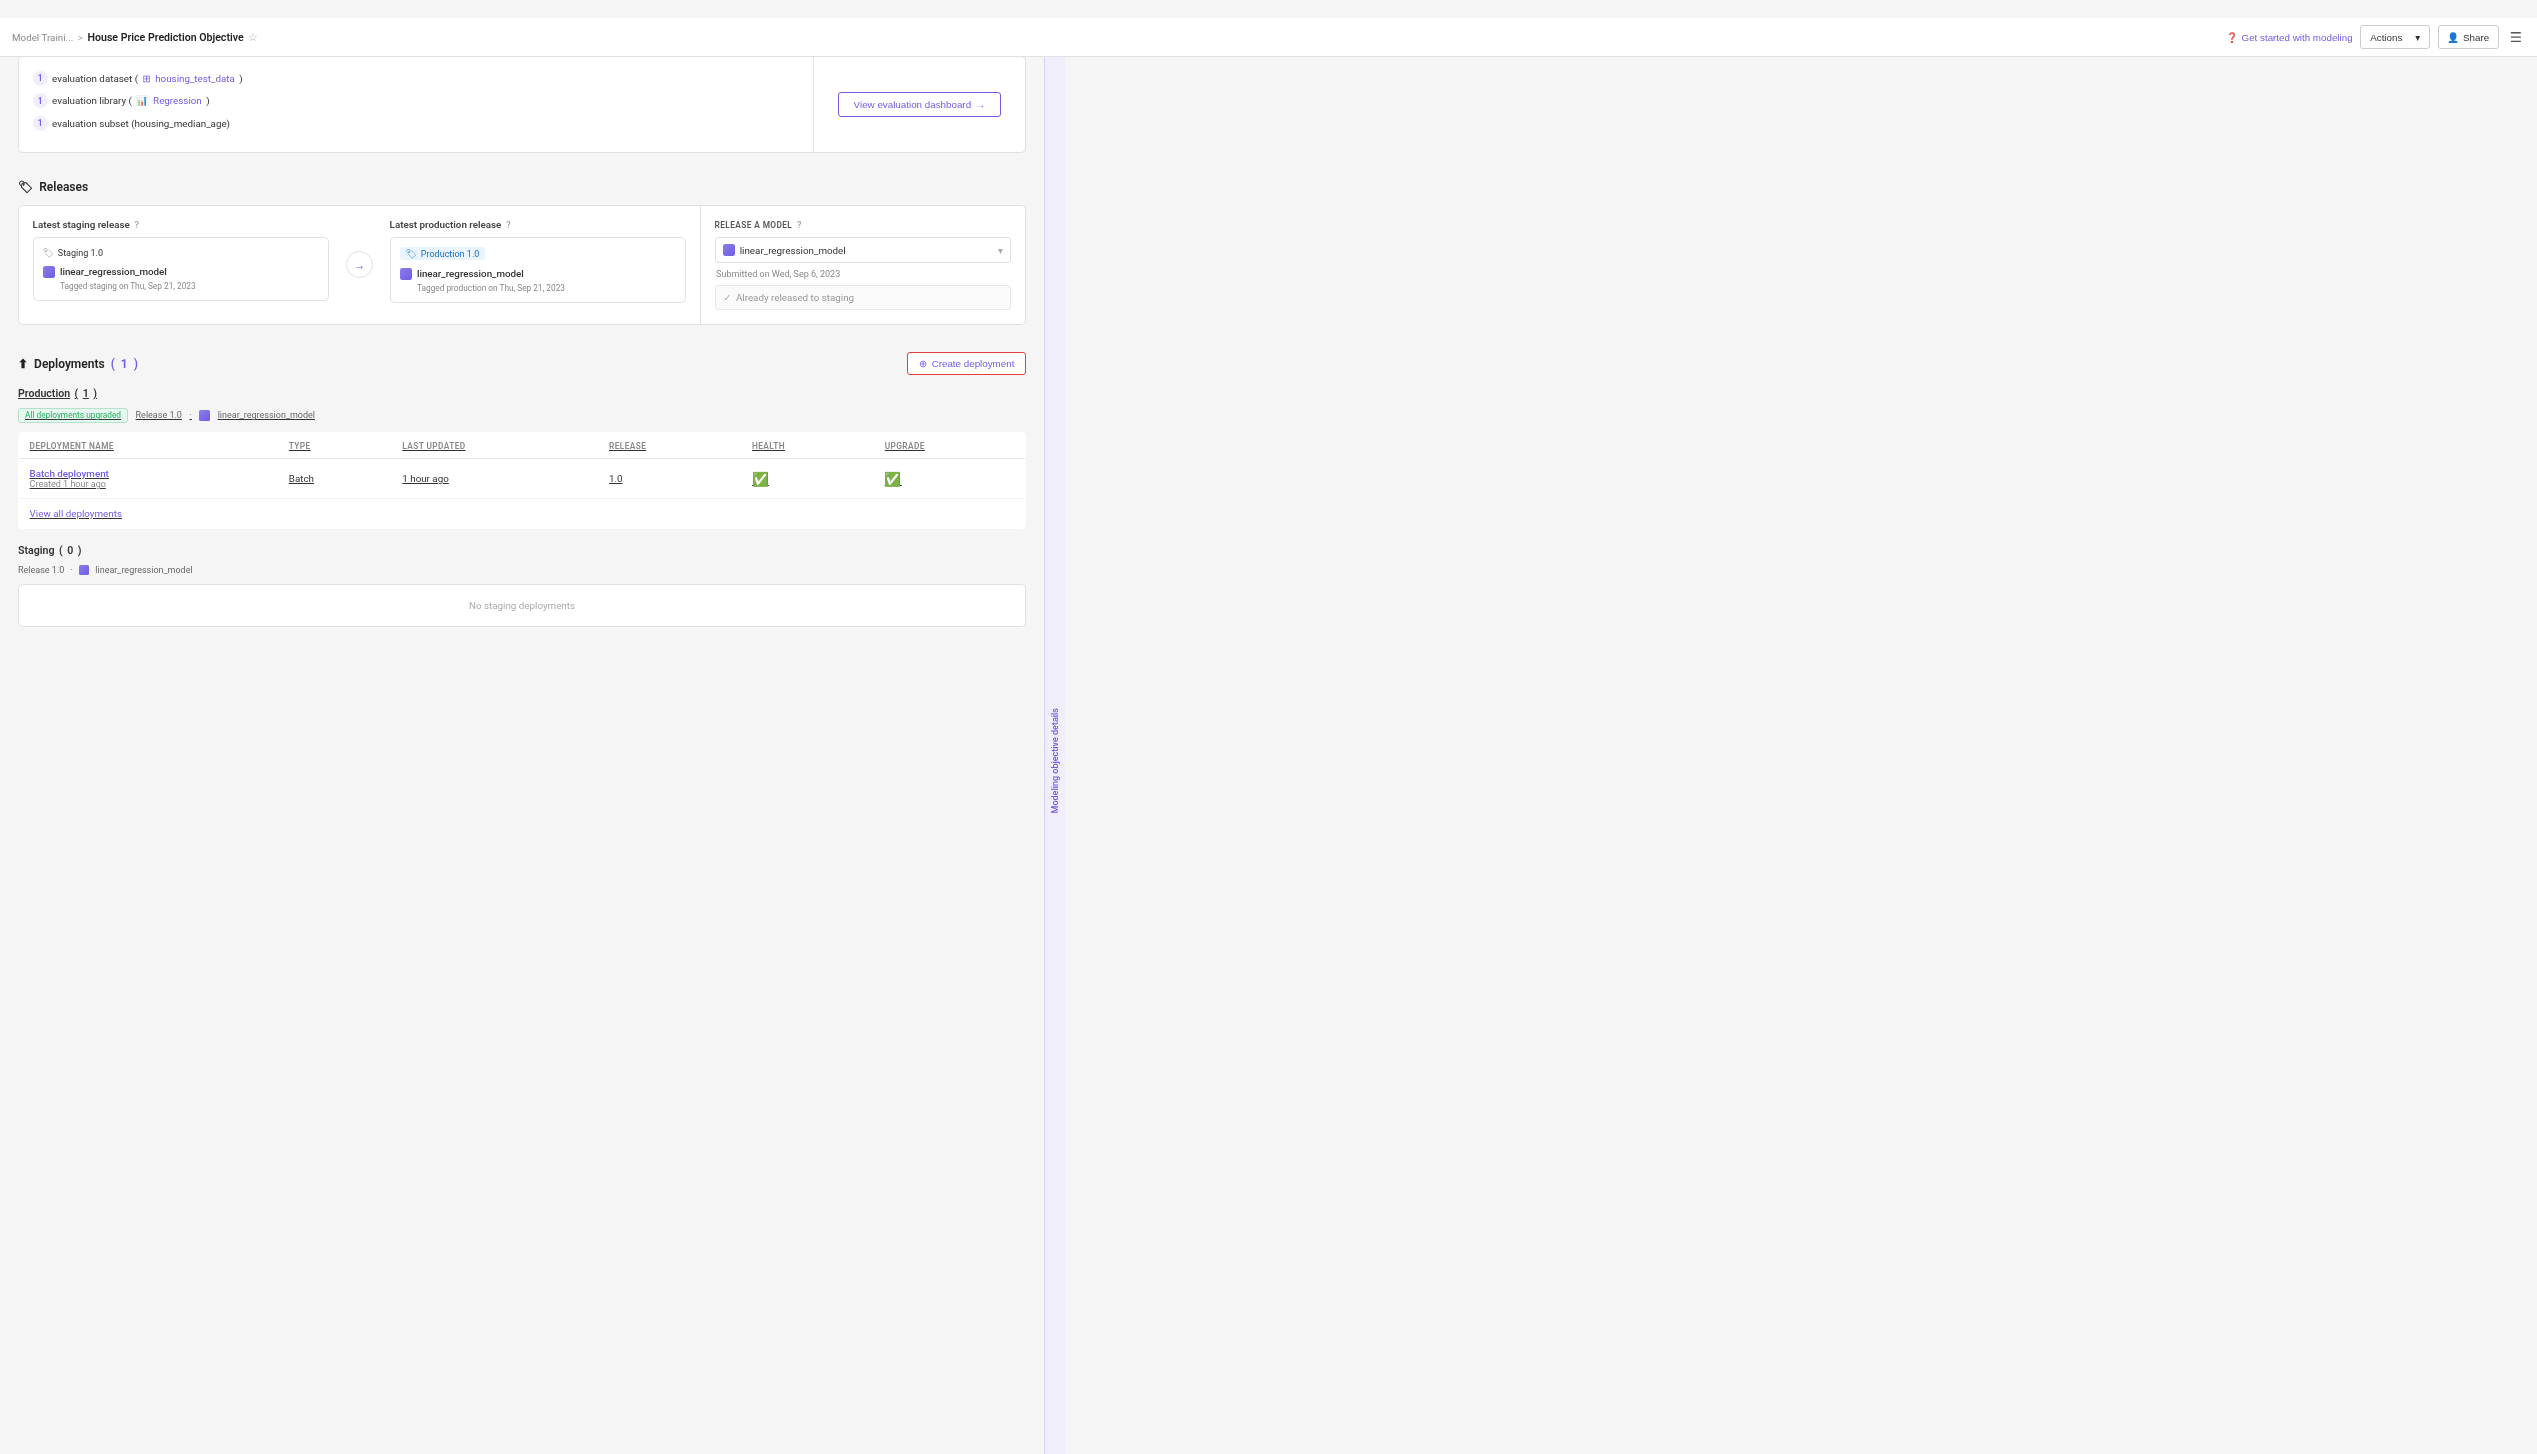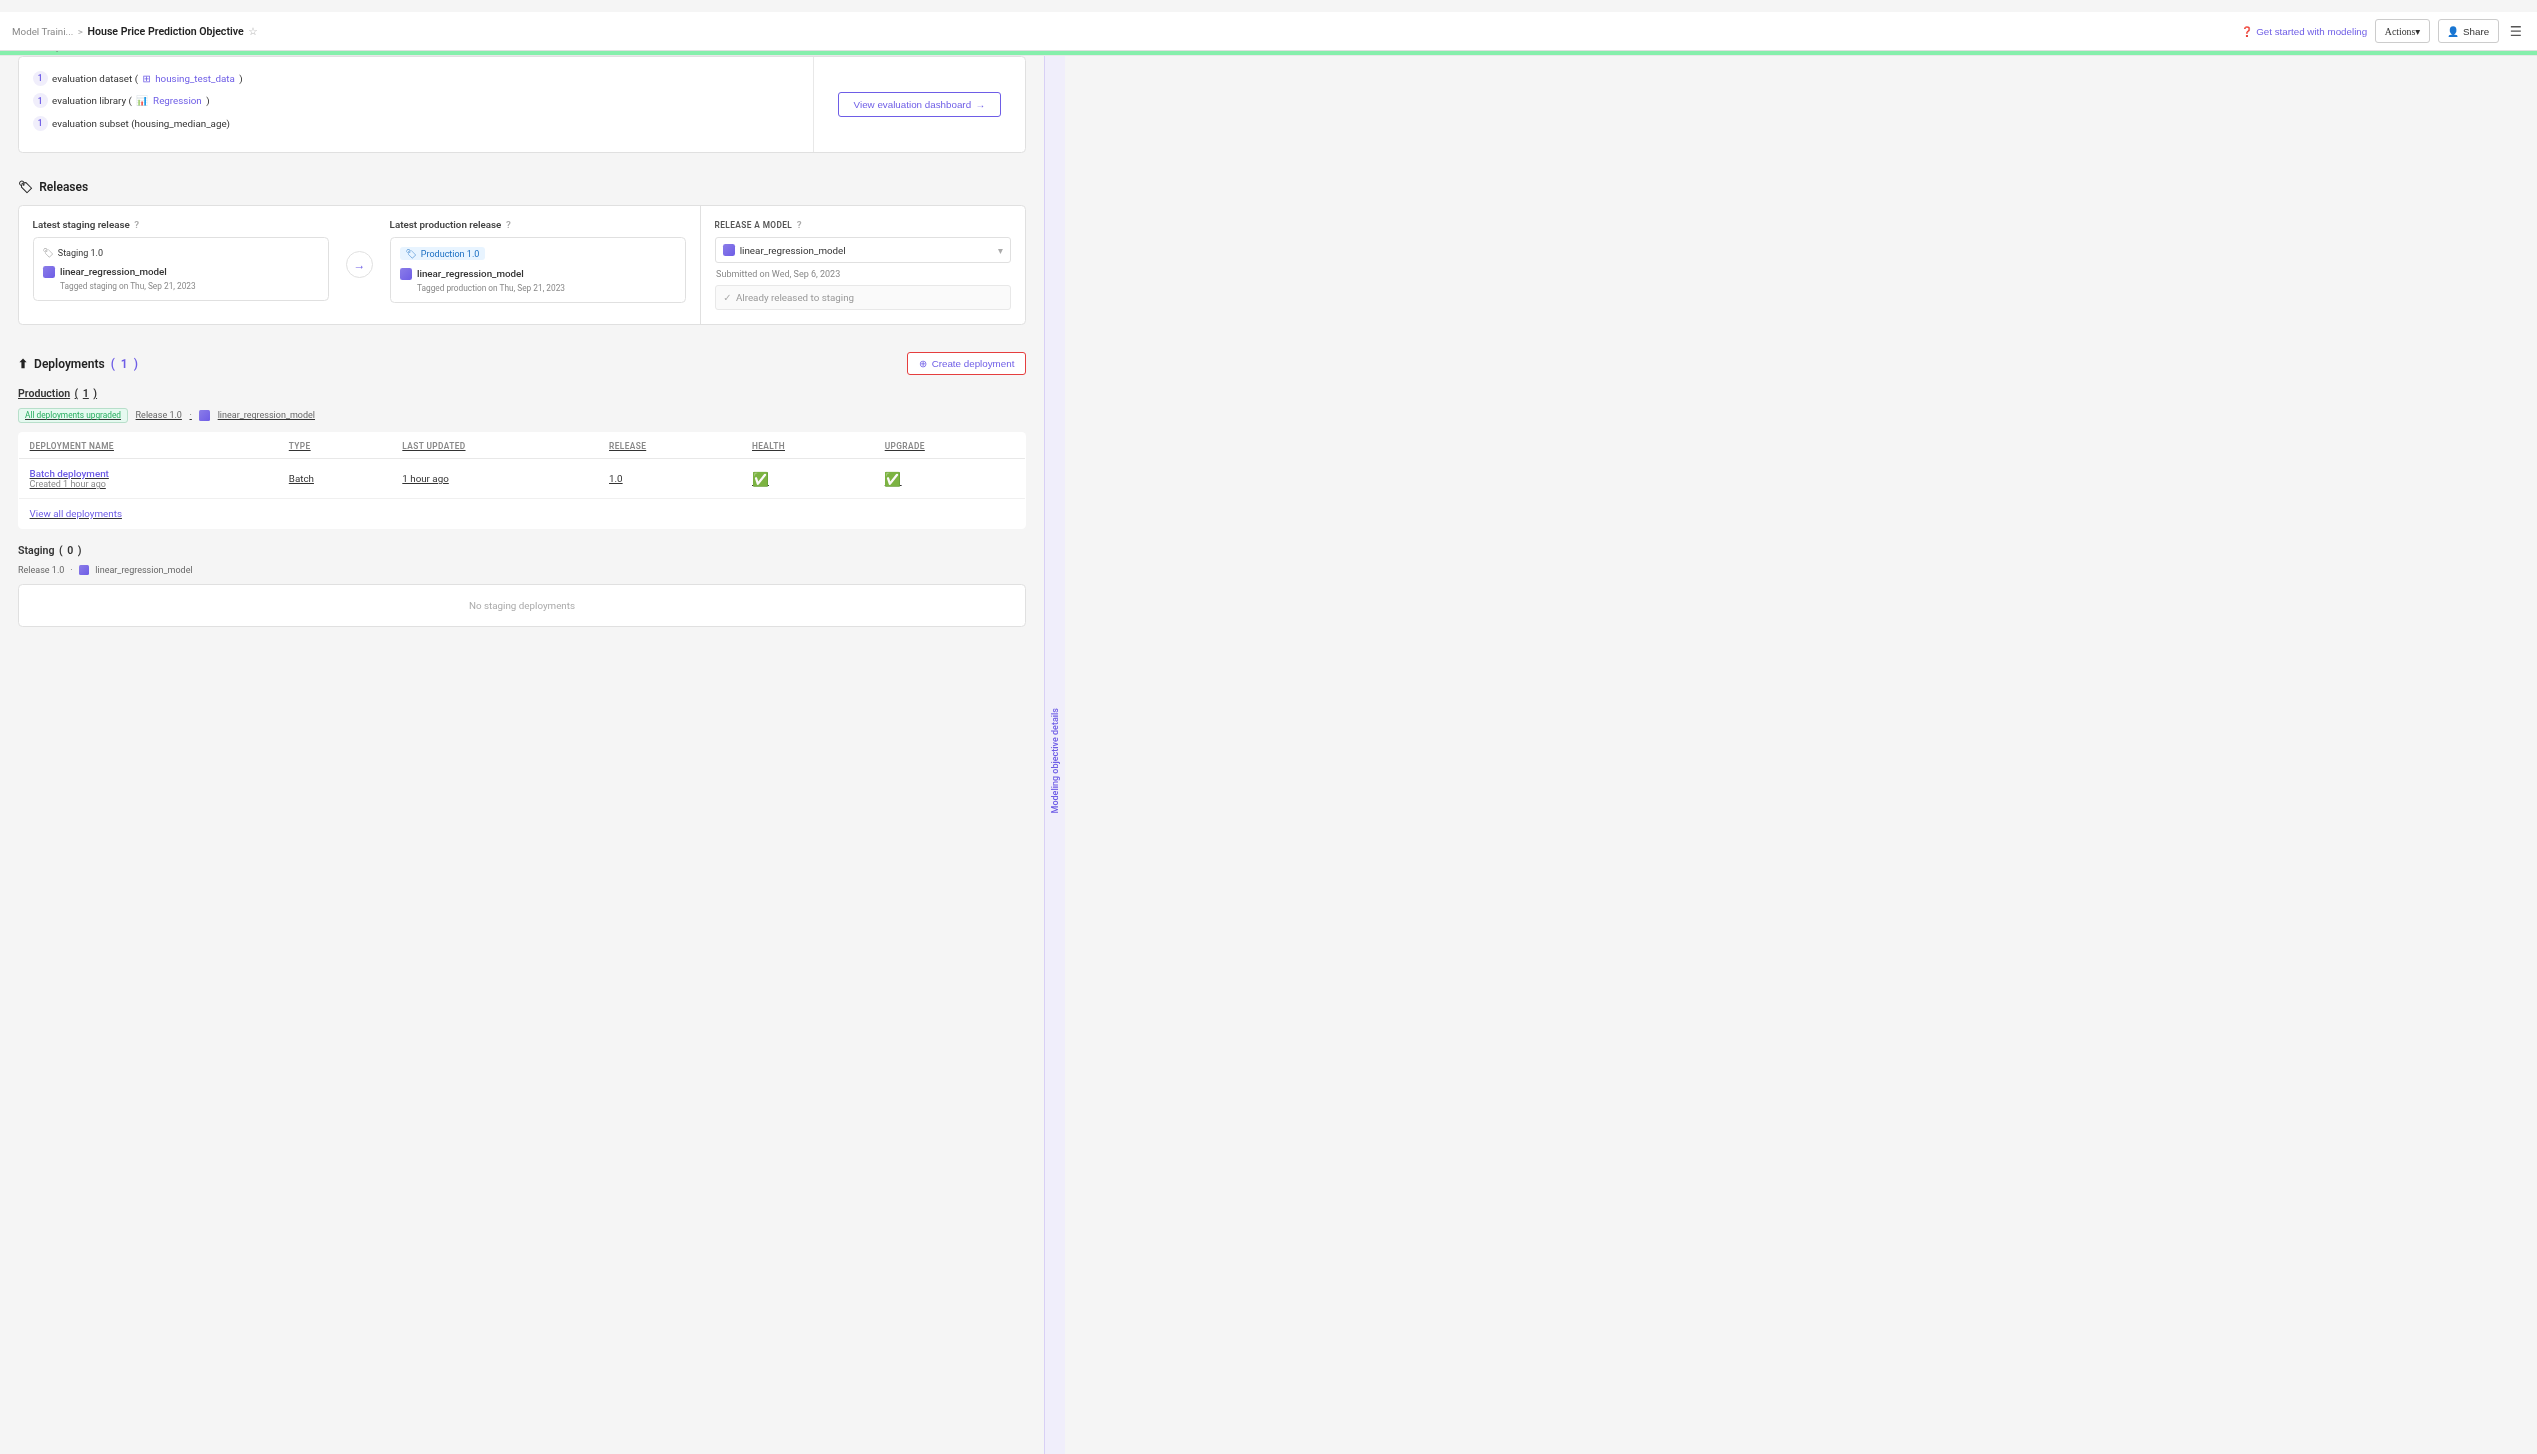--- a/index.html
+++ b/index.html
@@ -2,29 +2,29 @@
 <html style="font-size:12px"><head>
   <meta charset="utf-8">
   <style>
     * { box-sizing: border-box; margin: 0; padding: 0; }
     body { font-family: -apple-system, BlinkMacSystemFont, 'Segoe UI', Roboto, sans-serif; font-size: 9.8px; color: #333; background: #f5f5f5; }
 
     
     .topbar {
       display: flex; align-items: center; justify-content: space-between;
       background: #fff; border-bottom: 0.8px solid #e0e0e0;
-      padding: 0 12px; height: 39px; position: sticky; top: 12px; z-index: 100;
+      padding: 0 12px; height: 39px; position: sticky; top: 18px; z-index: 100;
     }
     .topbar-left { display: flex; align-items: center; gap: 4.5px; font-size: 9.8px; color: #555; }
     .topbar-right { display: flex; align-items: center; gap: 7.6px; }
     .topbar-sub { display: flex; align-items: center; gap: 9px; padding: 3px 12px; background: #86efac; border-bottom: 0.8px solid #e8e8e8; font-size: 9px; color: #666; }
     .topbar-sub .sub-item { display: flex; align-items: center; gap: 3px; cursor: pointer; }
     .btn-icon { background: none; border: none; cursor: pointer; color: #555; font-size: 13.6px; padding: 3px; }
     .btn-help { background: none; border: none; cursor: pointer; color: #6e5de6; font-size: 9.8px; display: flex; align-items: center; gap: 3px; }
-    .btn-actions { background: #fff; color: #333; border: 0.8px solid #ccc; border-radius: 3px; padding: 5.3px 9px; cursor: pointer; font-size: 9.8px; display: flex; align-items: center; gap: 0; font-family: Liberation Serif, serif; }
+    .btn-actions { background: #fff; color: #333; border: 0.8px solid #ccc; border-radius: 3px; padding: 5.3px 9px; cursor: pointer; font-size: 9.8px; display: flex; align-items: center; gap: 13px; }
     .btn-share { background: #fff; color: #333; border: 0.8px solid #ccc; border-radius: 3px; padding: 5.3px 9px; cursor: pointer; font-size: 9.8px; display: flex; align-items: center; gap: 3px; }
 
     
     .main-container { display: flex; }
     .content-area { flex: 1; padding: 0 18px 30px 18px; max-width: 1044px; overflow-y: auto; }
 
     
     .side-panel {
       width: 21px; background: #f0eefb; border-left: 0.8px solid #d8d0f5;
       display: flex; align-items: center; justify-content: center;

